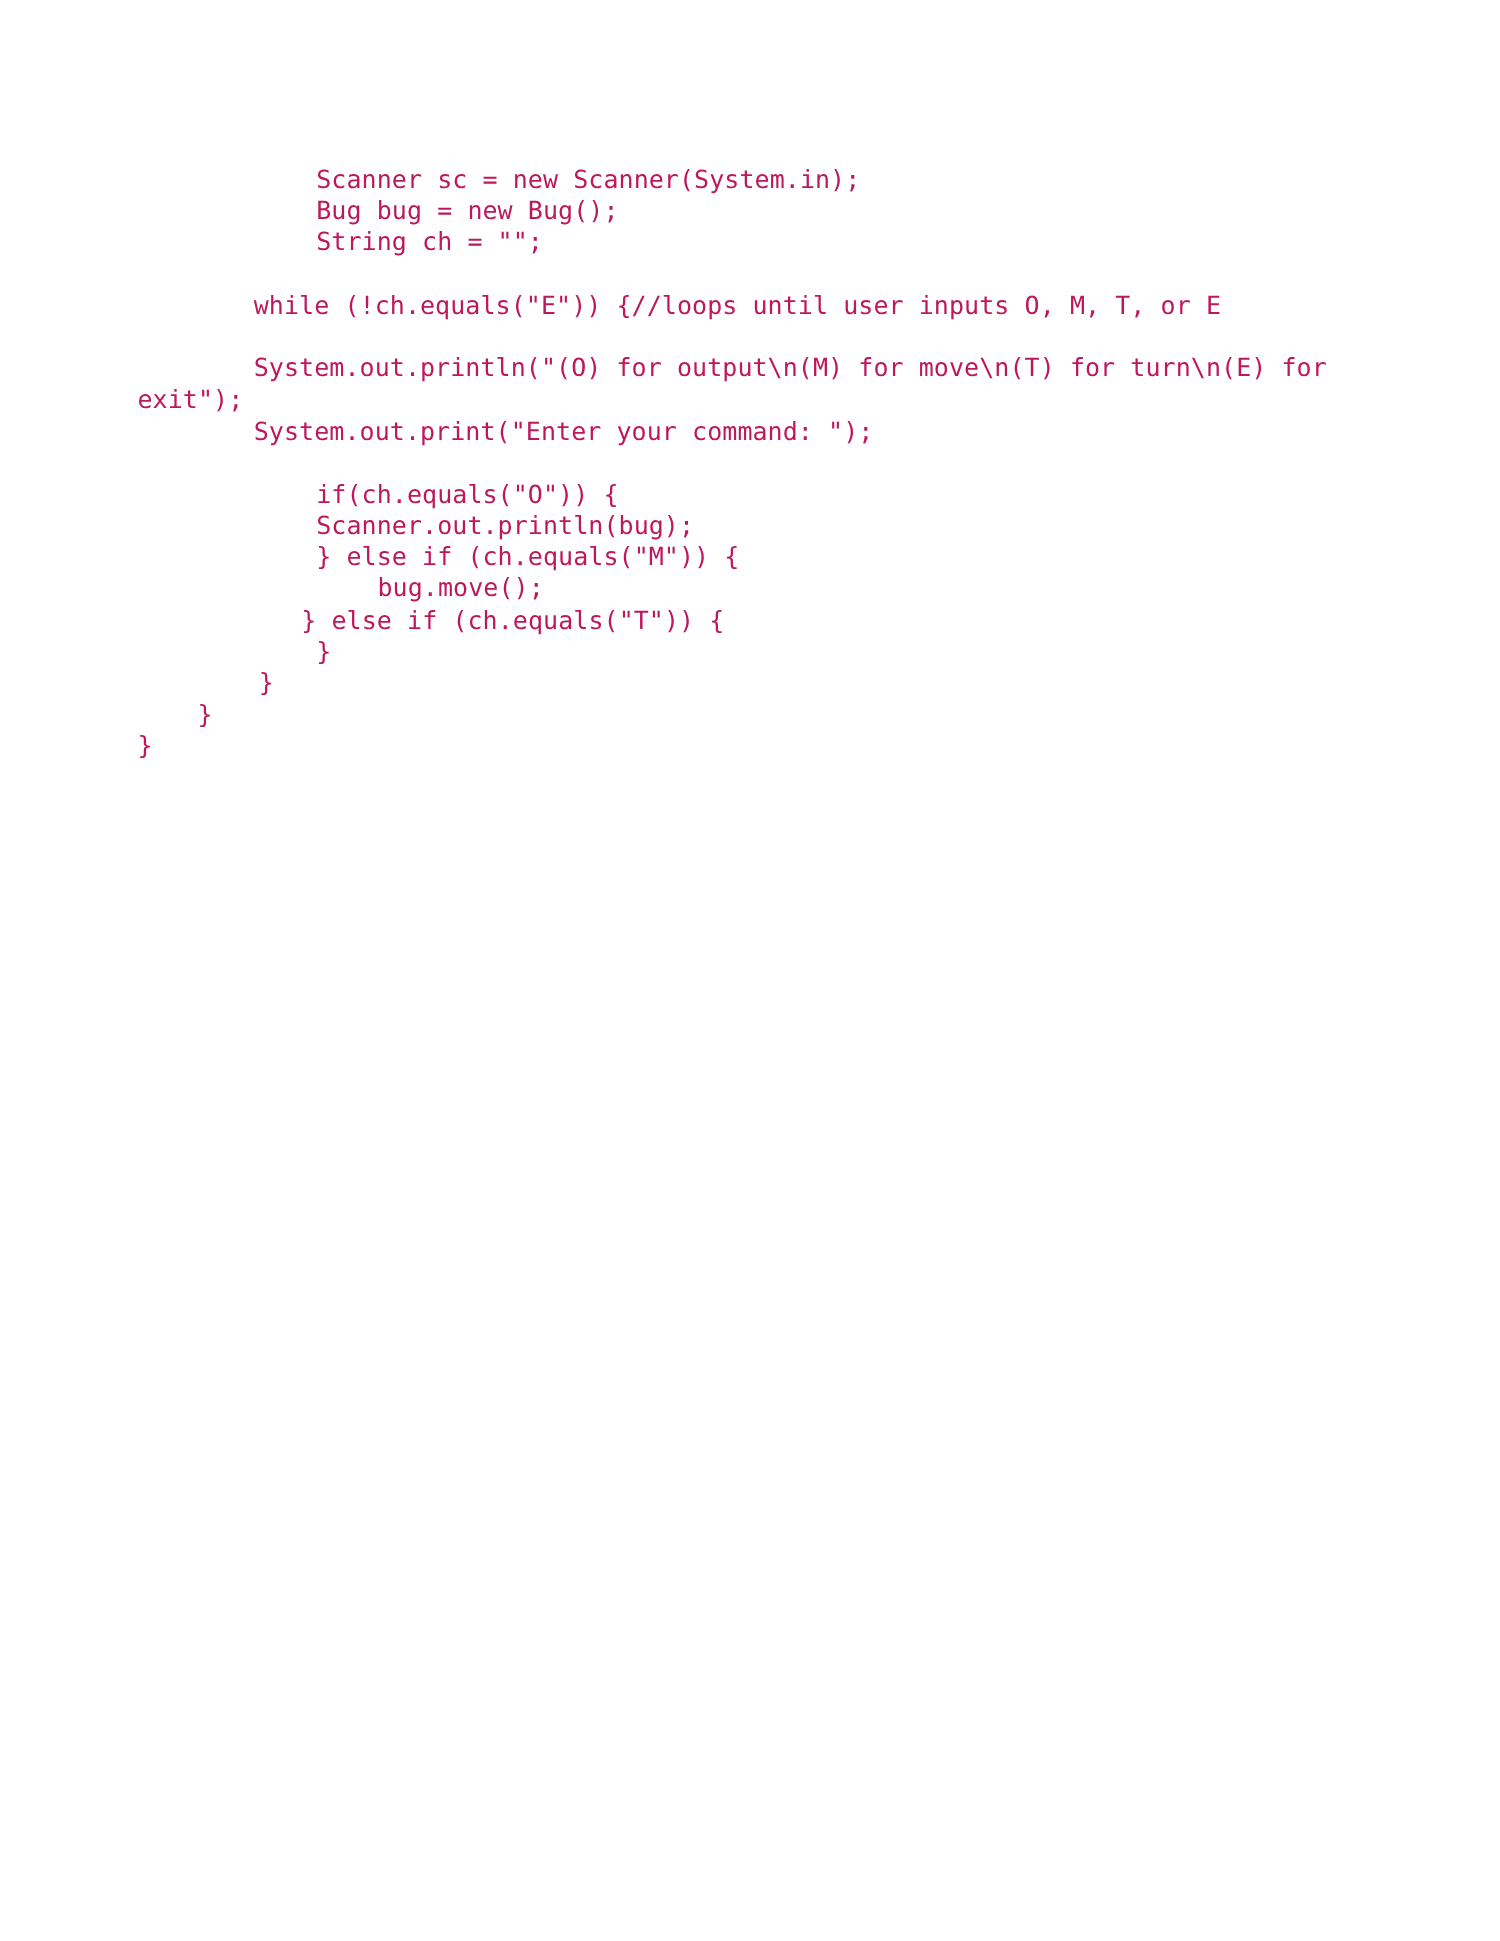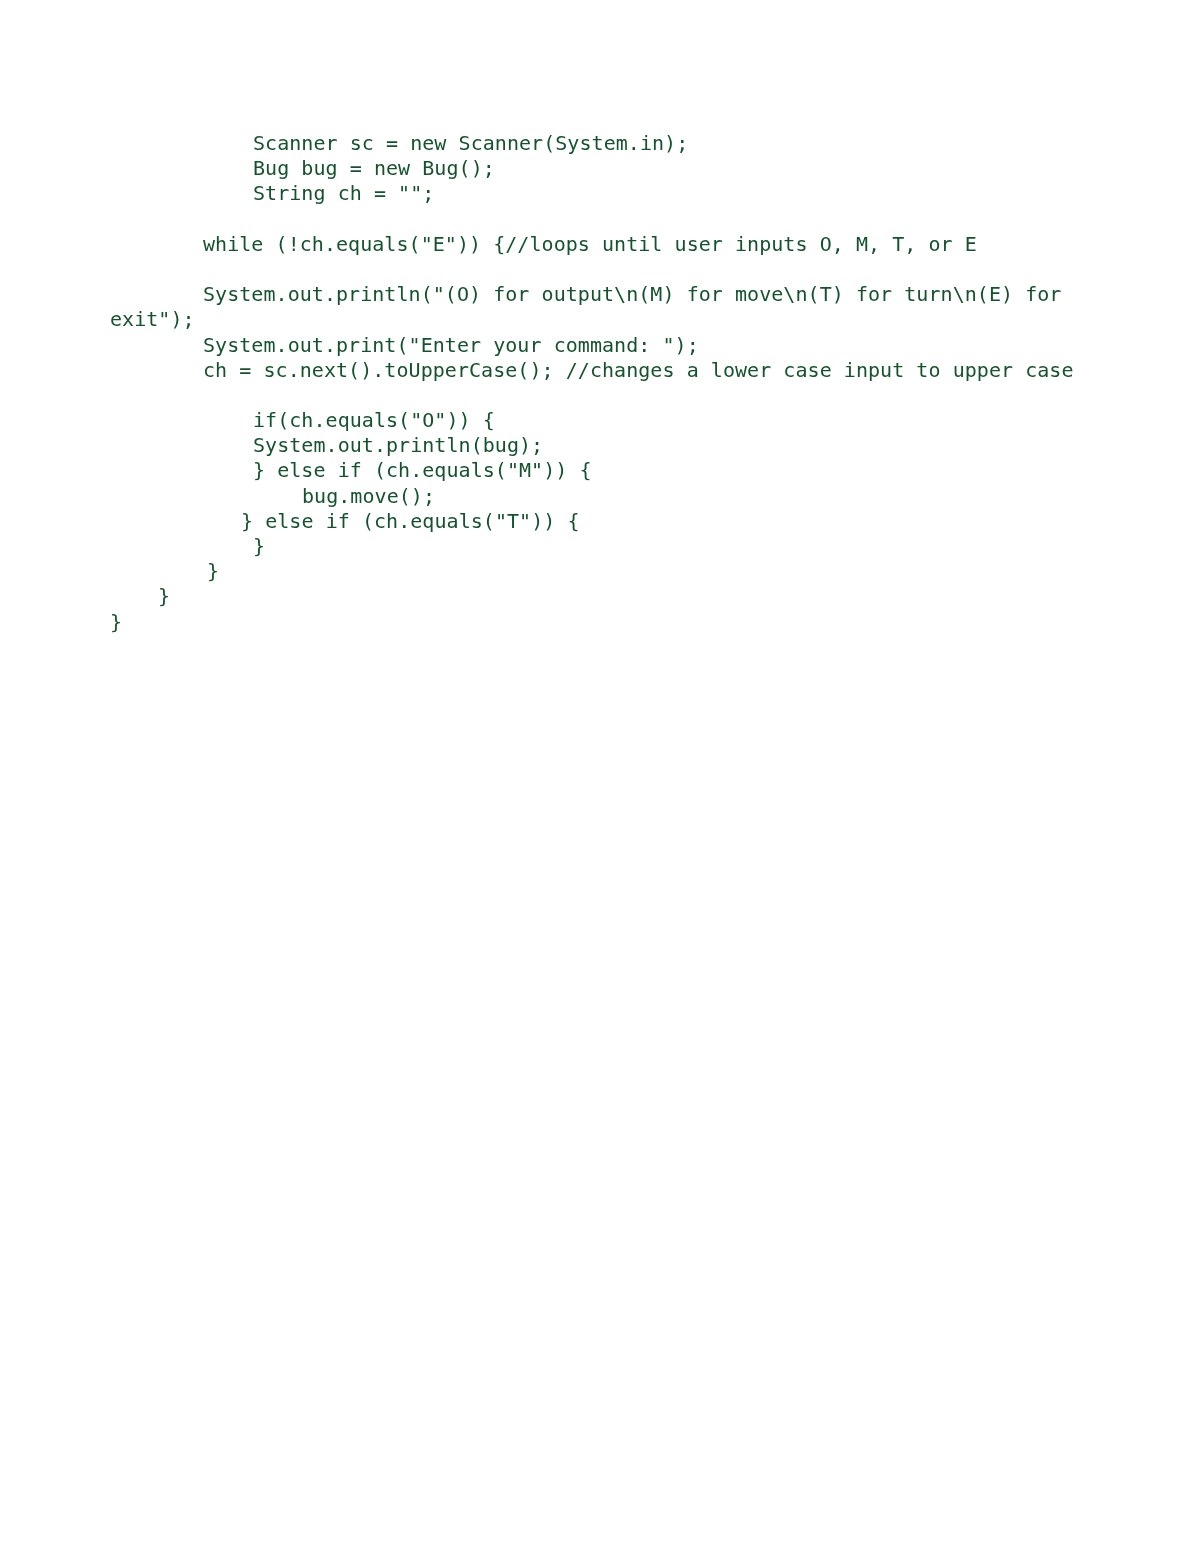--- a/index.html
+++ b/index.html
@@ -31,21 +31,21 @@
     top: 131px;
     width: 1200px;
   }
 
   .code-line {
     display: block;
     font-family: "DejaVu Sans Mono", "Liberation Mono", monospace;
     font-size: 20px;
     line-height: 25.2px;
     height: 25.2px;
-    color: #14532d;
+    color: #be185d;
     white-space: pre;
     letter-spacing: 0.05px;
     font-weight: 400;
   }
 
   .code-line.blank {
     color: transparent;
   }
 
   
@@ -64,24 +64,23 @@
   <div id="code-listing">
       <div class="code-line ind-253">Scanner sc = new Scanner(System.in);</div>
       <div class="code-line ind-253">Bug bug = new Bug();</div>
       <div class="code-line ind-253">String ch = "";</div>
       <div class="code-line ind-203 blank"></div>
       <div class="code-line ind-203">while (!ch.equals("E")) {//loops until user inputs O, M, T, or E</div>
       <div class="code-line ind-203 blank"></div>
       <div class="code-line ind-203">System.out.println("(O) for output\n(M) for move\n(T) for turn\n(E) for</div>
       <div class="code-line ind-110">exit");</div>
       <div class="code-line ind-203">System.out.print("Enter your command: ");</div>
-      <div class="code-line ind-203">ch = sc.next().toUpperCase(); //changes a lower case input to upper case</div>
       <div class="code-line ind-203 blank"></div>
       <div class="code-line ind-253">if(ch.equals("O")) {</div>
-      <div class="code-line ind-253">System.out.println(bug);</div>
+      <div class="code-line ind-253">Scanner.out.println(bug);</div>
       <div class="code-line ind-253">} else if (ch.equals("M")) {</div>
       <div class="code-line ind-302">bug.move();</div>
       <div class="code-line ind-241">} else if (ch.equals("T")) {</div>
       <div class="code-line ind-253">}</div>
       <div class="code-line ind-207">}</div>
       <div class="code-line ind-158">}</div>
       <div class="code-line ind-110">}</div>
     </div>
 </div>
 

